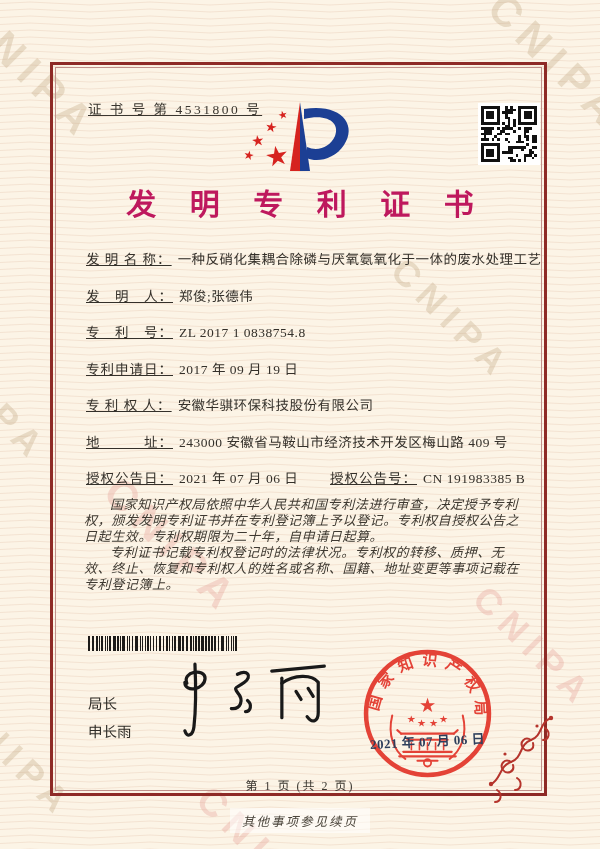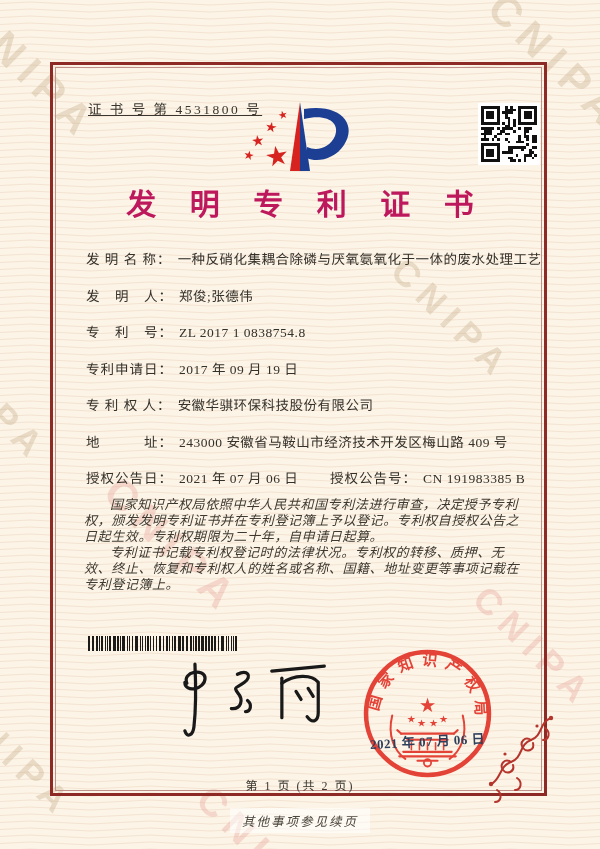--- a/index.html
+++ b/index.html
@@ -34,21 +34,21 @@
   .frame-inner{position:absolute; inset:2px; border:1px solid #c0908a;}
   
   .cert-no{position:absolute; left:88px; top:98px; font-size:13.5px; letter-spacing:2.5px; color:#3a362f;text-decoration:underline;}
   .logo{position:absolute; left:237px; top:100px; width:126px; height:74px;}
   .qr{position:absolute; left:478px; top:103px; width:62px; height:62px; background:#fff; padding:3px; box-sizing:border-box;}
   .title{position:absolute; left:0; right:0; top:180px; text-align:center;
     font-size:30px; font-weight:700; letter-spacing:13px; text-indent:13px; color:#be185d;}
   
   .fields{position:absolute; left:86px; top:251px; right:56px; font-size:13.5px; color:#34302a;}
   .field-row{display:flex; margin-bottom:18.5px; line-height:18px; white-space:nowrap;}
-  .flabel{letter-spacing:1px; flex:none;}
+  .flabel{letter-spacing:1px; flex:none;text-decoration:underline;}
   .fvalue{margin-left:6px; letter-spacing:.5px;text-align:center;}
   .pair1{flex:none; width:244px; display:flex;}
   .pair2{display:flex;}
   
   .legal{position:absolute; left:84px; top:497px; width:436px;
     font-size:13px; line-height:16px; font-style:italic; letter-spacing:.6px; color:#3e3931;}
   .legal p{margin:0; text-indent:2em;}
   
   .barcode{position:absolute; left:88px; top:636px; width:150px; height:15px;}
   
@@ -316,20 +316,24 @@
       <rect x="126" y="0" width="2" height="15" fill="#1c1a18"></rect>
       <rect x="130" y="0" width="1" height="15" fill="#1c1a18"></rect>
       <rect x="133" y="0" width="3" height="15" fill="#1c1a18"></rect>
       <rect x="138" y="0" width="1" height="15" fill="#1c1a18"></rect>
       <rect x="140" y="0" width="1" height="15" fill="#1c1a18"></rect>
       <rect x="143" y="0" width="1" height="15" fill="#1c1a18"></rect>
       <rect x="145" y="0" width="1" height="15" fill="#1c1a18"></rect>
       <rect x="147" y="0" width="2" height="15" fill="#1c1a18"></rect>
     </svg>
 
+  <div class="signer">
+    <div>局长</div>
+    <div>申长雨</div>
+  </div>
 
   <svg class="sig" viewBox="0 0 175 95">
     <g fill="none" stroke="#191919" stroke-width="3.2" stroke-linecap="round" stroke-linejoin="round">
       <path d="M28,27 C23,15 46,12 46,22 C46,33 26,37 26,26"></path>
       <path d="M36,8 C37,30 37,52 35,70 C34,79 28,81 26,74"></path>
       <path d="M78,18 C88,13 93,20 85,26 C77,32 74,30 78,36 C85,44 81,53 72,52"></path>
       <path d="M88,44 C93,48 91,55 86,55"></path>
       <path d="M112,15 L164,10"></path>
       <path d="M122,22 L122,61"></path>
       <path d="M122,27 C134,18 152,18 158,26 L158,56 C158,65 152,67 147,60"></path>

